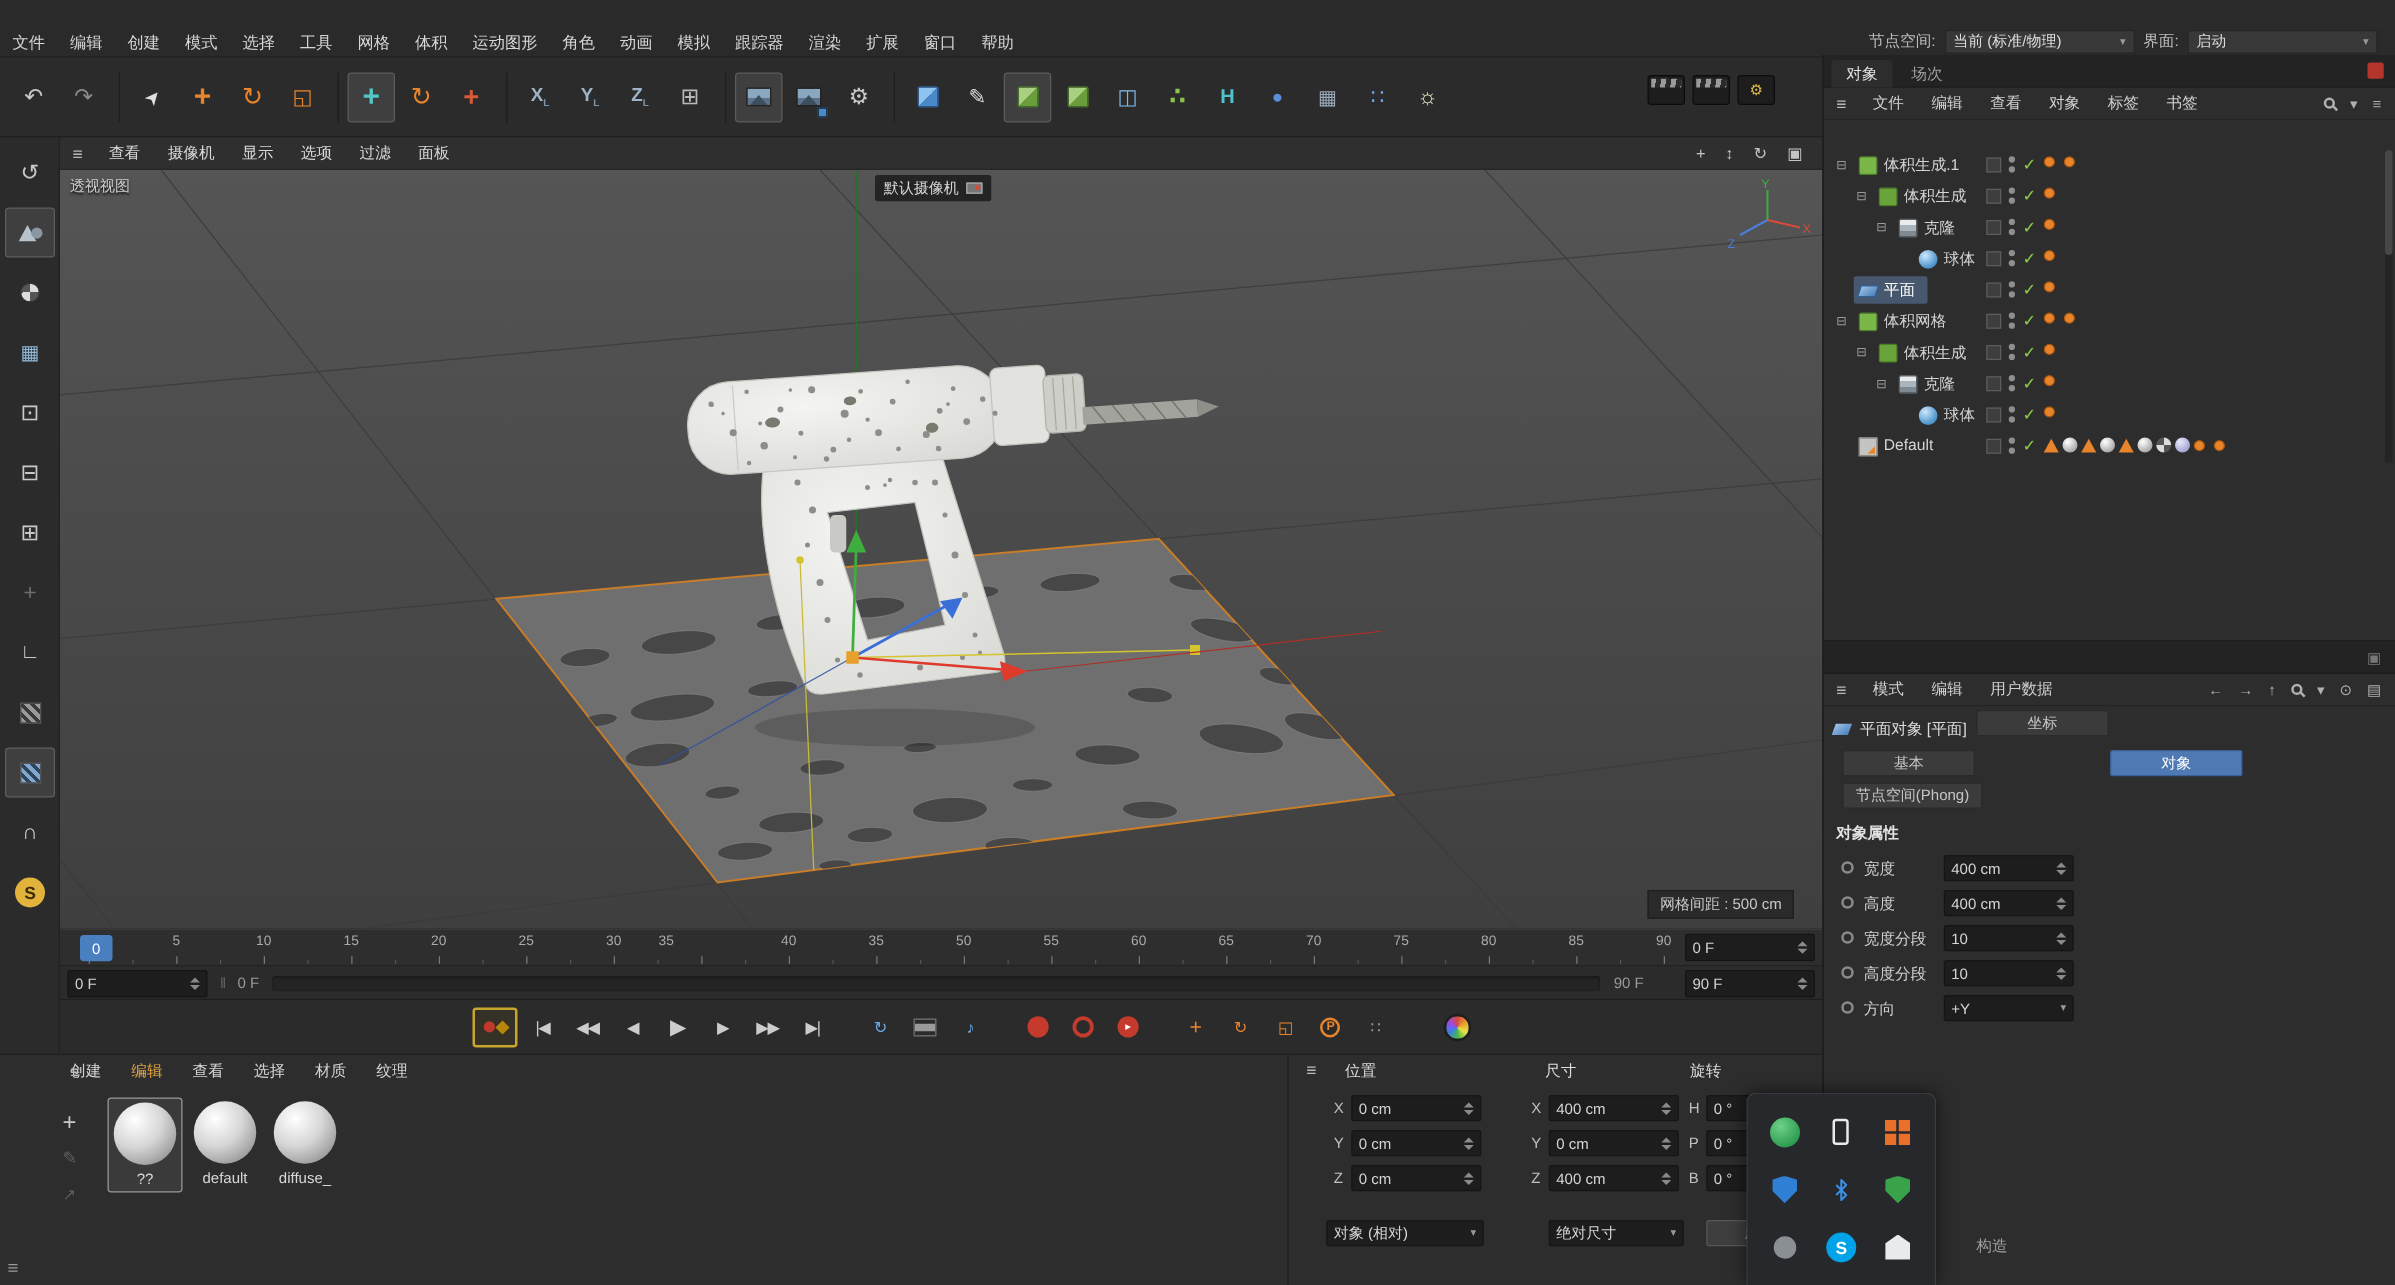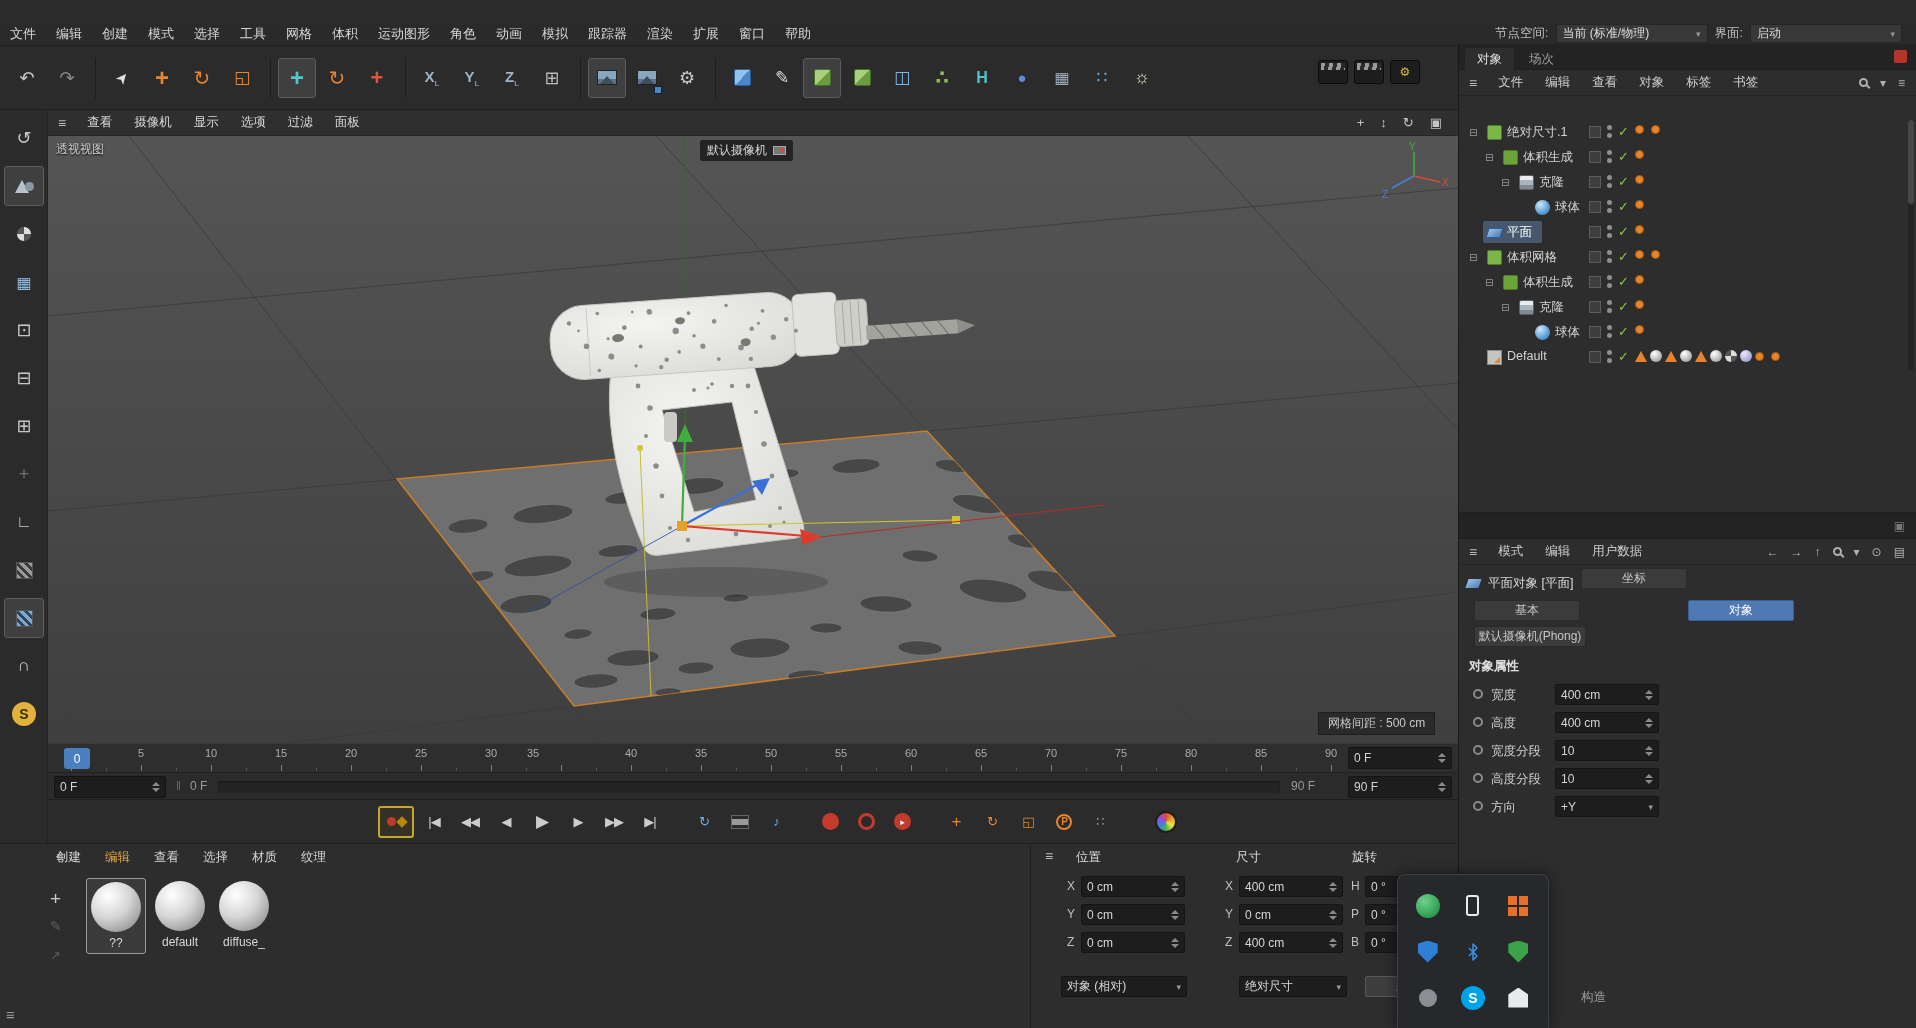--- a/index.html
+++ b/index.html
@@ -813,21 +813,21 @@
       <div class="pric" id="omicons">
           <span class="mag"></span>
           <span>▾</span>
           <span>≡</span>
         </div>
     </div>
     <div id="omtree">
         <div class="trow" style="top: 76px;">
           <span class="texp" style="left: 10px;">⊟</span>
           <span class="ico volume-mesh" style="position: absolute; left: 28px; top: 5px;"></span>
-          <span class="tname" style="left: 48px;">绝对尺寸.1</span>
+          <span class="tname" style="left: 48px;">体积生成.1</span>
           <div class="vbox"></div>
           <div class="vdots">
             <i></i>
             <i></i>
           </div>
           <span class="vcheck">✓</span>
           <div class="tagzone">
             <span class="odot"></span>
             <span class="odot"></span>
           </div>
@@ -998,21 +998,21 @@
     </div>
     <div style="position:absolute;left:8px;top:531px;display:flex;align-items:center">
       <span class="planeico"></span>
       <span style="font-size:12.5px;color:#dcdcdc">平面对象 [平面]</span>
     </div>
     <div id="amstabs">
         <div class="stab" style="left: 15px; top: 556px; width: 106px;">基本</div>
         <div class="stab" style="left: 122px; top: 524px; width: 106px;">坐标</div>
         <div class="stab active" style="left: 229px; top: 556px; width: 106px;">对象</div>
       </div>
-    <div class="stab" style="left:15px;top:582px;width:112px">默认摄像机(Phong)</div>
+    <div class="stab" style="left:15px;top:582px;width:112px">节点空间(Phong)</div>
     <div class="grptitle" style="left:10px;top:614px">对象属性</div>
     <div id="amfields"></div>
   <div class="animdot" style="left: 14px; top: 645px;"></div>
       <span class="albl" style="left: 32px; top: 643px;">宽度</span>
       <div class="fld" style="left: 96px; top: 640px; width: 104px;">
         <span>400 cm</span>
         <span class="stp">
           <i class="u"></i>
           <i class="d"></i>
         </span>

